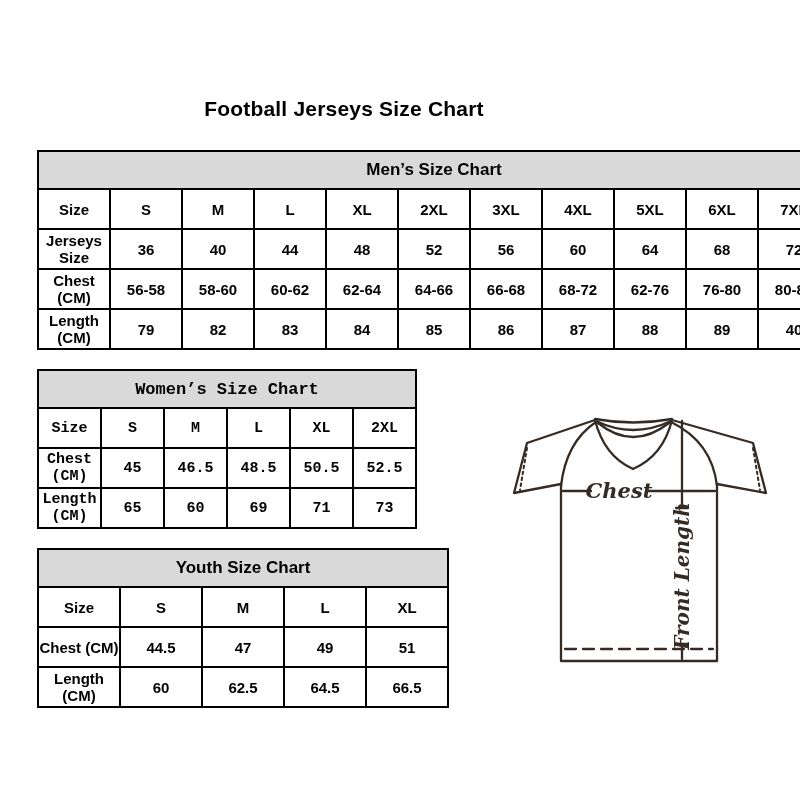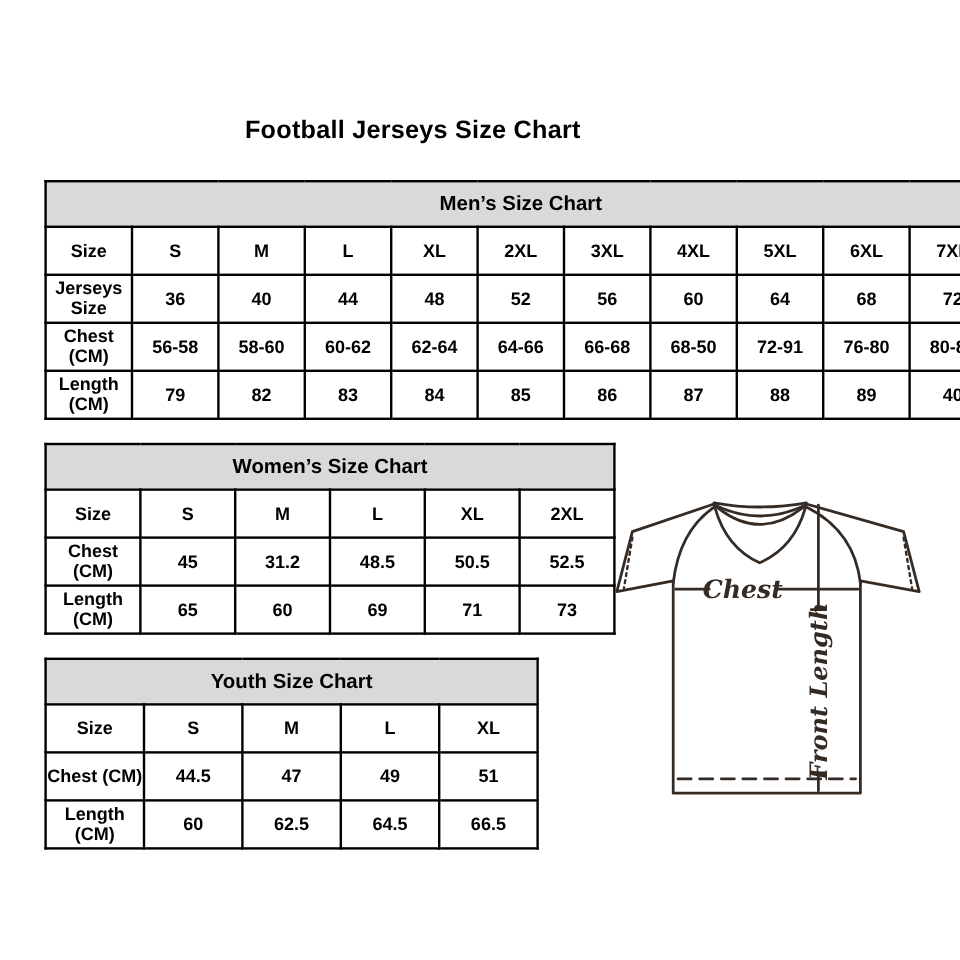--- a/index.html
+++ b/index.html
@@ -47,21 +47,21 @@
     font-size: 17px;
     height: 36px;
   }
   table.size-table td {
     font-size: 15px;
     height: 38px;
     background: #ffffff;
   }
   table.men-table   { left: 37px; top: 150px; width: 794px; }
   table.men-table   td:first-child { width: 108px; }
-  table.women-table { left: 37px; top: 369px; width: 476px; }
+  table.women-table { left: 37px; top: 369px; width: 380px; font-family: Liberation Mono, monospace; }
   table.women-table td:first-child { width: 110px; }
   table.youth-table { left: 37px; top: 548px; width: 412px; }
   table.youth-table td:first-child { width: 112px; }
 
   .jersey-diagram {
     position: absolute;
     left: 500px;
     top: 398px;
     width: 280px;
     height: 290px;
@@ -114,22 +114,22 @@
           <td>72</td>
         </tr>
         <tr>
           <td>Chest (CM)</td>
           <td>56-58</td>
           <td>58-60</td>
           <td>60-62</td>
           <td>62-64</td>
           <td>64-66</td>
           <td>66-68</td>
-          <td>68-50</td>
-          <td>72-91</td>
+          <td>68-72</td>
+          <td>62-76</td>
           <td>76-80</td>
           <td>80-84</td>
         </tr>
         <tr>
           <td>Length (CM)</td>
           <td>79</td>
           <td>82</td>
           <td>83</td>
           <td>84</td>
           <td>85</td>
@@ -153,21 +153,21 @@
           <td>Size</td>
           <td>S</td>
           <td>M</td>
           <td>L</td>
           <td>XL</td>
           <td>2XL</td>
         </tr>
         <tr>
           <td>Chest (CM)</td>
           <td>45</td>
-          <td>31.2</td>
+          <td>46.5</td>
           <td>48.5</td>
           <td>50.5</td>
           <td>52.5</td>
         </tr>
         <tr>
           <td>Length (CM)</td>
           <td>65</td>
           <td>60</td>
           <td>69</td>
           <td>71</td>

